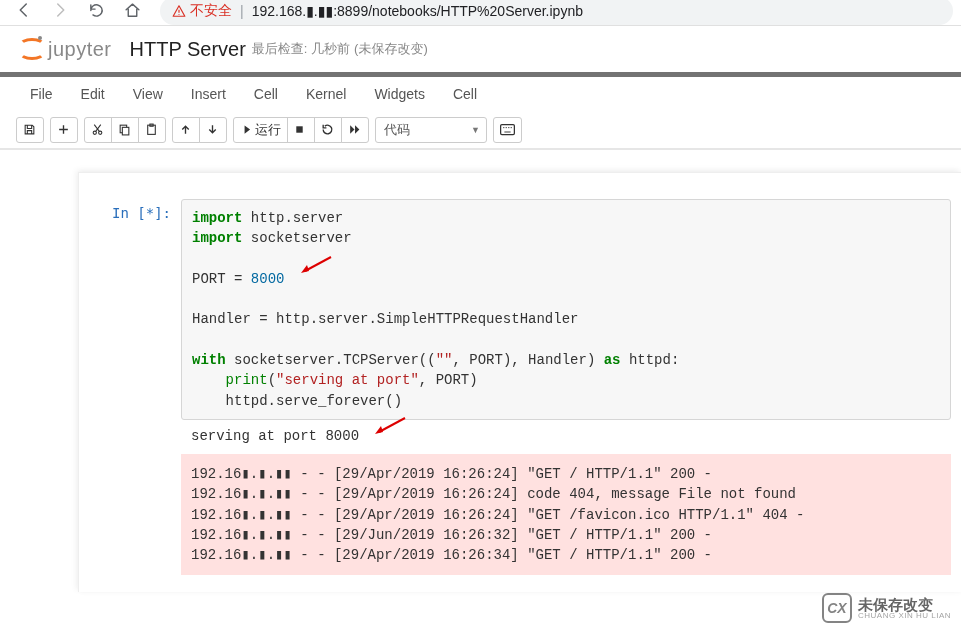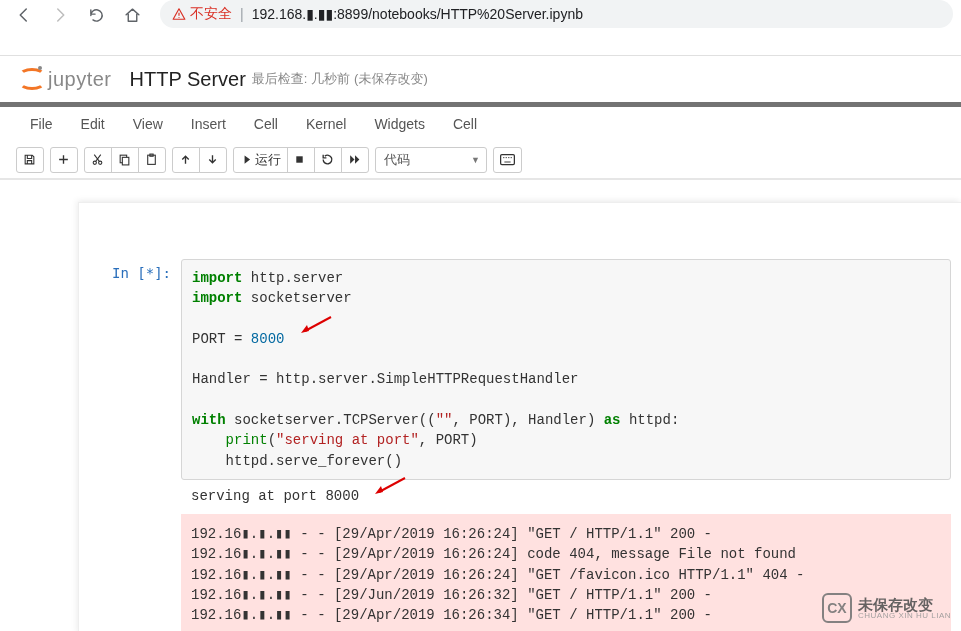--- a/index.html
+++ b/index.html
@@ -10,23 +10,23 @@
     color: #333;
     background: #fff;
     width: 961px;
     height: 631px;
     overflow: hidden;
     position: relative;
   }
 
   
   .browser-bar {
-    height: 56px;
+    height: 26px;
     display: flex;
-    align-items: flex-start;
+    align-items: flex-end;
     padding: 0 8px;
     border-bottom: 1px solid #e0e0e0;
     gap: 4px;
   }
   .nav-btn {
     width: 32px; height: 30px;
     display: flex; align-items: center; justify-content: center;
     color: #5f6368;
     border-radius: 14px;
   }
@@ -132,21 +132,21 @@
   
   .nb-container{
     margin:22px 0 0 78px;
     background:#fff;
     box-shadow:-2px -2px 6px rgba(0,0,0,0.06), 2px 0 6px rgba(0,0,0,0.03);
     border-top:1px solid #eee;
     border-left:1px solid #eee;
     padding:26px 0 0 0;
     min-height:420px;
   }
-  .cell{display:flex;padding:0 10px;margin-top:30px;}
+  .cell{display:flex;padding:0 10px;}
   .prompt{
     width:92px;
     text-align:right;
     font-family:Consolas,Menlo,monospace;
     font-size:14px;
     padding:6px 10px 0 0;
     flex-shrink:0;
   }
   .prompt.in{color:#2a6fbb;}
   .cell-body{flex:1;position:relative;}
@@ -194,21 +194,21 @@
     position:absolute;
     right:10px;
     bottom:8px;
     display:flex;
     align-items:center;
     gap:6px;
     opacity:0.9;
     color:#666;
   }
   .watermark .wm-logo{
-    width:30px;height:30px;border:2px solid #777;border-radius:6px;display:flex;align-items:center;justify-content:center;font-weight:bold;color:#777;
+    width:30px;height:30px;border:2px solid #777;border-radius:6px;display:flex;align-items:center;justify-content:center;font-weight:bold;color:#777;font-style:italic;
   }
   .watermark .wm-txt{display:flex;flex-direction:column;line-height:1;}
   .watermark .wm-txt .a{font-size:15px;font-weight:bold;color:#555;}
   .watermark .wm-txt .b{font-size:8px;color:#999;letter-spacing:0.5px;}
 
   svg{pointer-events:none;}
 </style>
 </head>
 <body>
 

